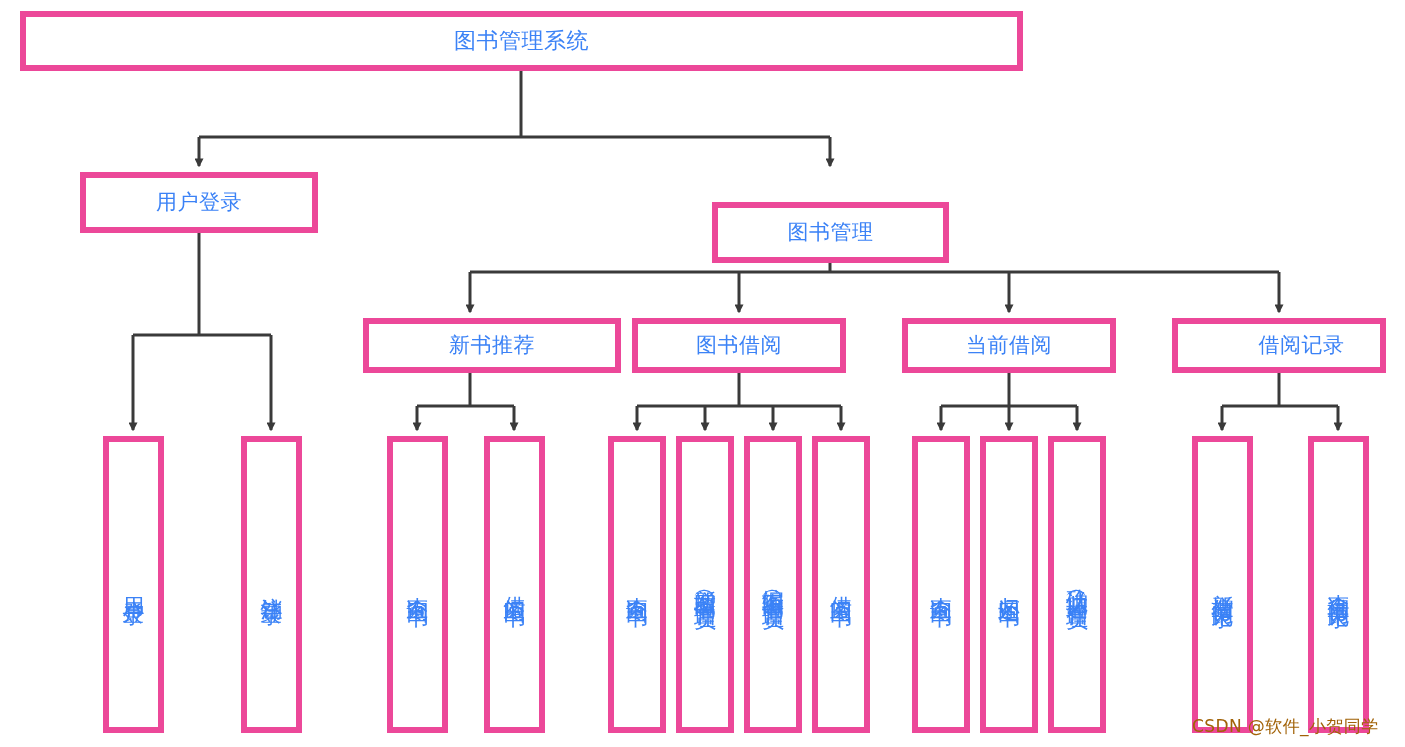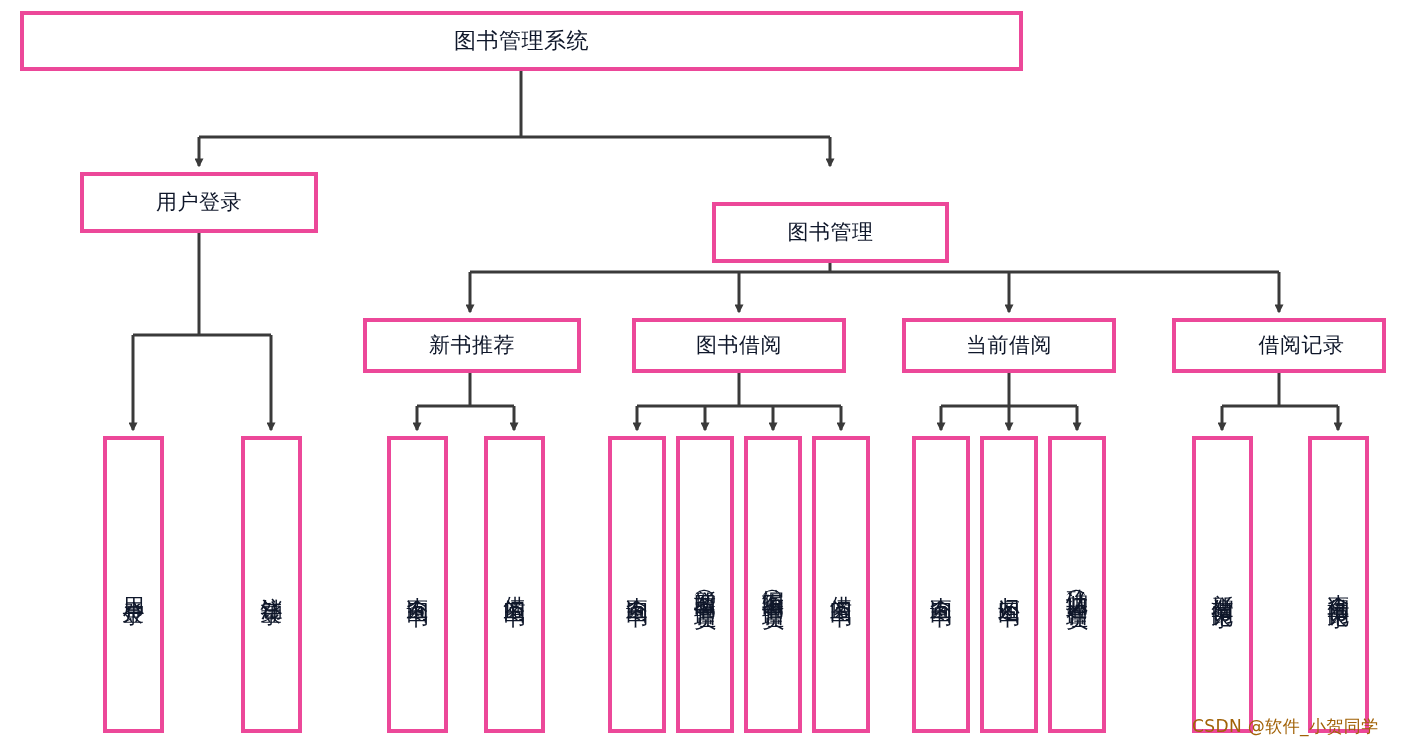--- a/index.html
+++ b/index.html
@@ -22,25 +22,25 @@
     position: absolute;
     left: 0;
     top: 0;
     width: 1405px;
     height: 747px;
   }
   .node {
     position: absolute;
     box-sizing: border-box;
     background: #ffffff;
-    border: 4px solid #ec4899;
+    border: 6px solid #ec4899;
     display: flex;
     align-items: center;
     justify-content: center;
-    color: #0f172a;
+    color: #3b82f6;
   }
   .node-label {
     display: block;
     text-align: center;
     line-height: 1.18;
     white-space: nowrap;
   }
   
   .node.horiz .node-label {
     writing-mode: horizontal-tb;
@@ -135,21 +135,21 @@
   </div>
 
   <div class="node horiz" style="left:80px; top:172px; width:238px; height:61px;">
     <span class="node-label">用户登录</span>
   </div>
 
   <div class="node horiz" style="left:712px; top:172px; width:237px; height:61px;margin-top:30px;">
     <span class="node-label">图书管理</span>
   </div>
 
-  <div class="node horiz" style="left:363px; top:318px; width:218px; height:55px;align-items:center;">
+  <div class="node horiz" style="left:363px; top:318px; width:258px; height:55px;align-items:center;">
     <span class="node-label">新书推荐</span>
   </div>
 
   <div class="node horiz" style="left:902px; top:318px; width:214px; height:55px;">
     <span class="node-label">当前借阅</span>
   </div>
 
   <div class="node horiz" style="left:632px; top:318px; width:214px; height:55px;">
     <span class="node-label">图书借阅</span>
   </div>

